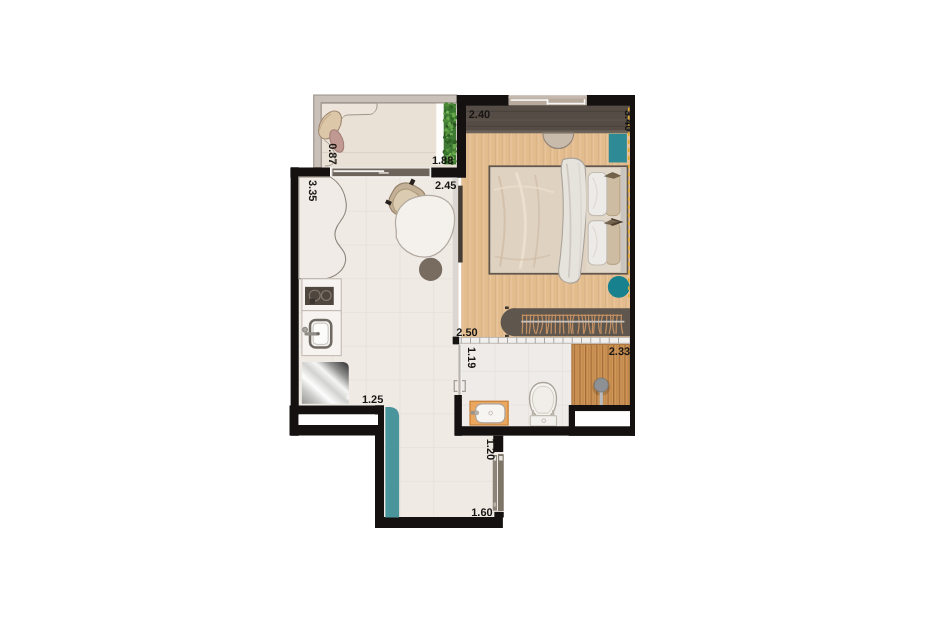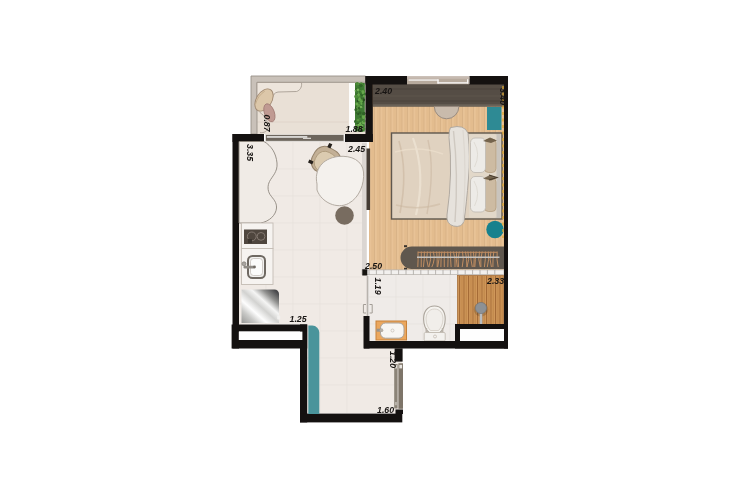--- a/index.html
+++ b/index.html
@@ -1,16 +1,16 @@
 <!DOCTYPE html>
 <html><head>
 <meta charset="utf-8">
 <style>
 html,body{margin:0;padding:0;background:#fff;}
-#plan{width:652px;height:500px;position:relative;font-family:"Liberation Sans",sans-serif;font-style:italic;}
+#plan{width:652px;height:500px;position:relative;font-family:"Liberation Sans",sans-serif;}
 text{font-family:"Liberation Sans",sans-serif;font-weight:bold;fill:#181513;}
 </style>
 </head>
 <body>
 <div id="plan">
 <svg width="750" height="500" viewBox="0 0 750 500">
 <defs>
 <pattern id="wood" width="5.5" height="40" patternUnits="userSpaceOnUse">
 <rect width="5.5" height="40" fill="#e9c498"></rect>
 <rect x="0" width="1" height="40" fill="#d8b286"></rect>

